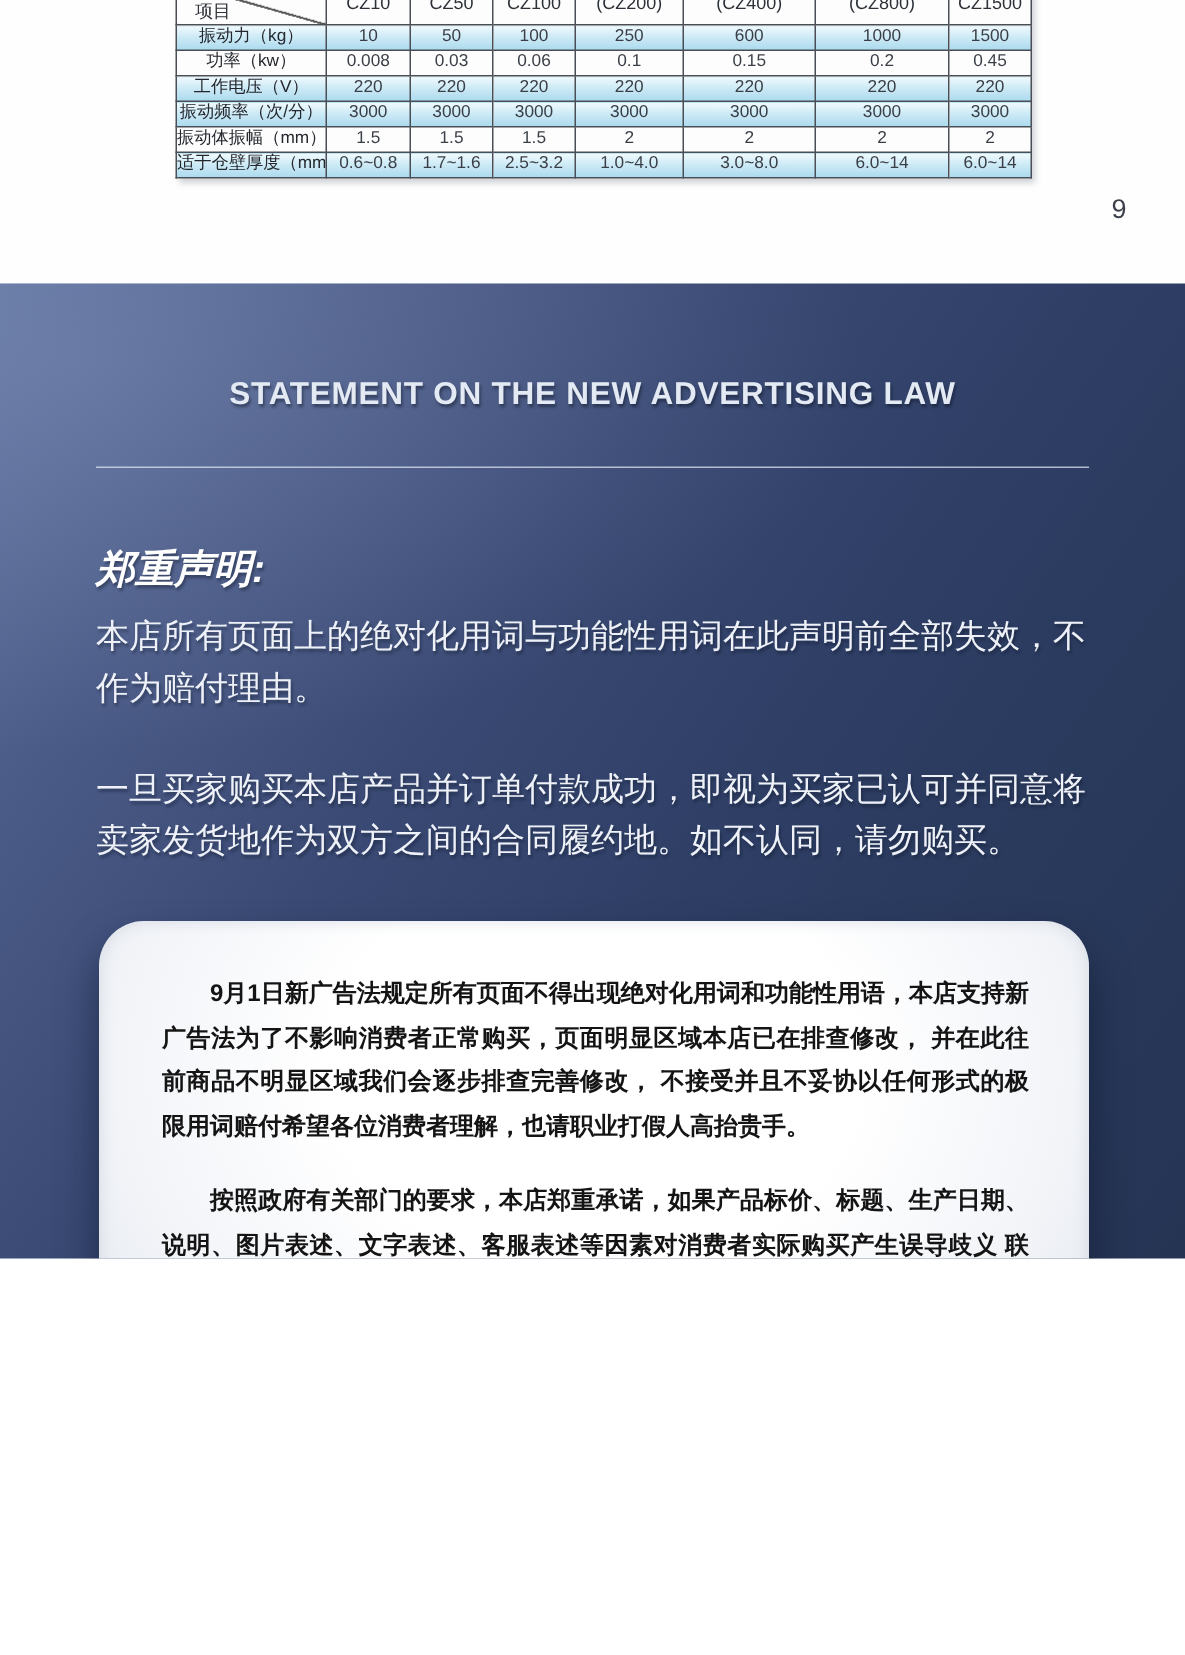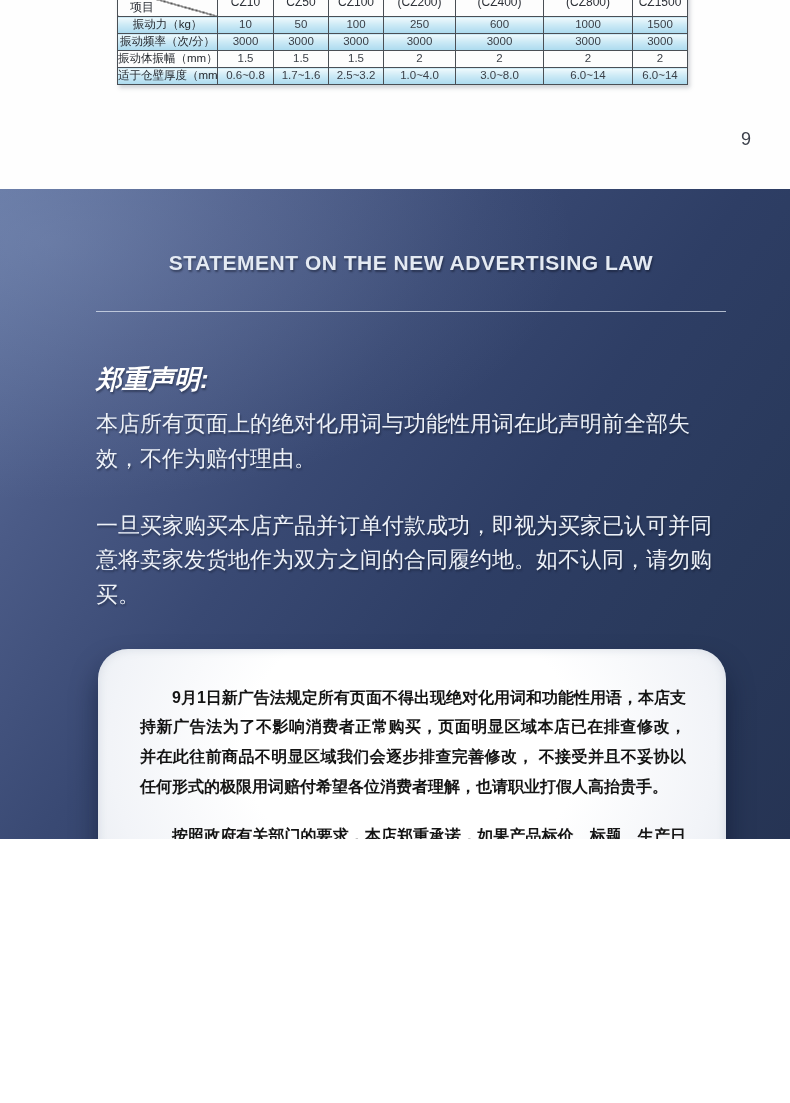--- a/index.html
+++ b/index.html
@@ -66,21 +66,20 @@
 
   
   .statement-section {
     position:relative;
     width:790px;
     height:650px;
     overflow:hidden;
     background:
       radial-gradient(850px 420px at 6% 8%, rgba(150,168,205,0.28), rgba(0,0,0,0) 62%),
       linear-gradient(125deg,#60739f 0%,#4b5b87 20%,#394973 40%,#2e3e65 60%,#29395b 80%,#263454 100%);
-    padding-left: 32px;
   }
   .subtitle {
     margin-top:62px;
     text-align:center;
     font-size:21px;
     font-weight:700;
     letter-spacing:0.5px;
     color:#e4eaf3;
     text-shadow:1px 2px 2px rgba(10,15,30,0.45);
   }
@@ -165,20 +164,40 @@
         <tr class="shaded">
           <th class="row-label">振动力（kg）</th>
           <td>10</td>
           <td>50</td>
           <td>100</td>
           <td>250</td>
           <td>600</td>
           <td>1000</td>
           <td>1500</td>
         </tr>
+        <tr>
+          <th class="row-label">功率（kw）</th>
+          <td>0.008</td>
+          <td>0.03</td>
+          <td>0.06</td>
+          <td>0.1</td>
+          <td>0.15</td>
+          <td>0.2</td>
+          <td>0.45</td>
+        </tr>
+        <tr class="shaded">
+          <th class="row-label">工作电压（V）</th>
+          <td>220</td>
+          <td>220</td>
+          <td>220</td>
+          <td>220</td>
+          <td>220</td>
+          <td>220</td>
+          <td>220</td>
+        </tr>
         <tr class="shaded">
           <th class="row-label">振动频率（次/分）</th>
           <td>3000</td>
           <td>3000</td>
           <td>3000</td>
           <td>3000</td>
           <td>3000</td>
           <td>3000</td>
           <td>3000</td>
         </tr>

